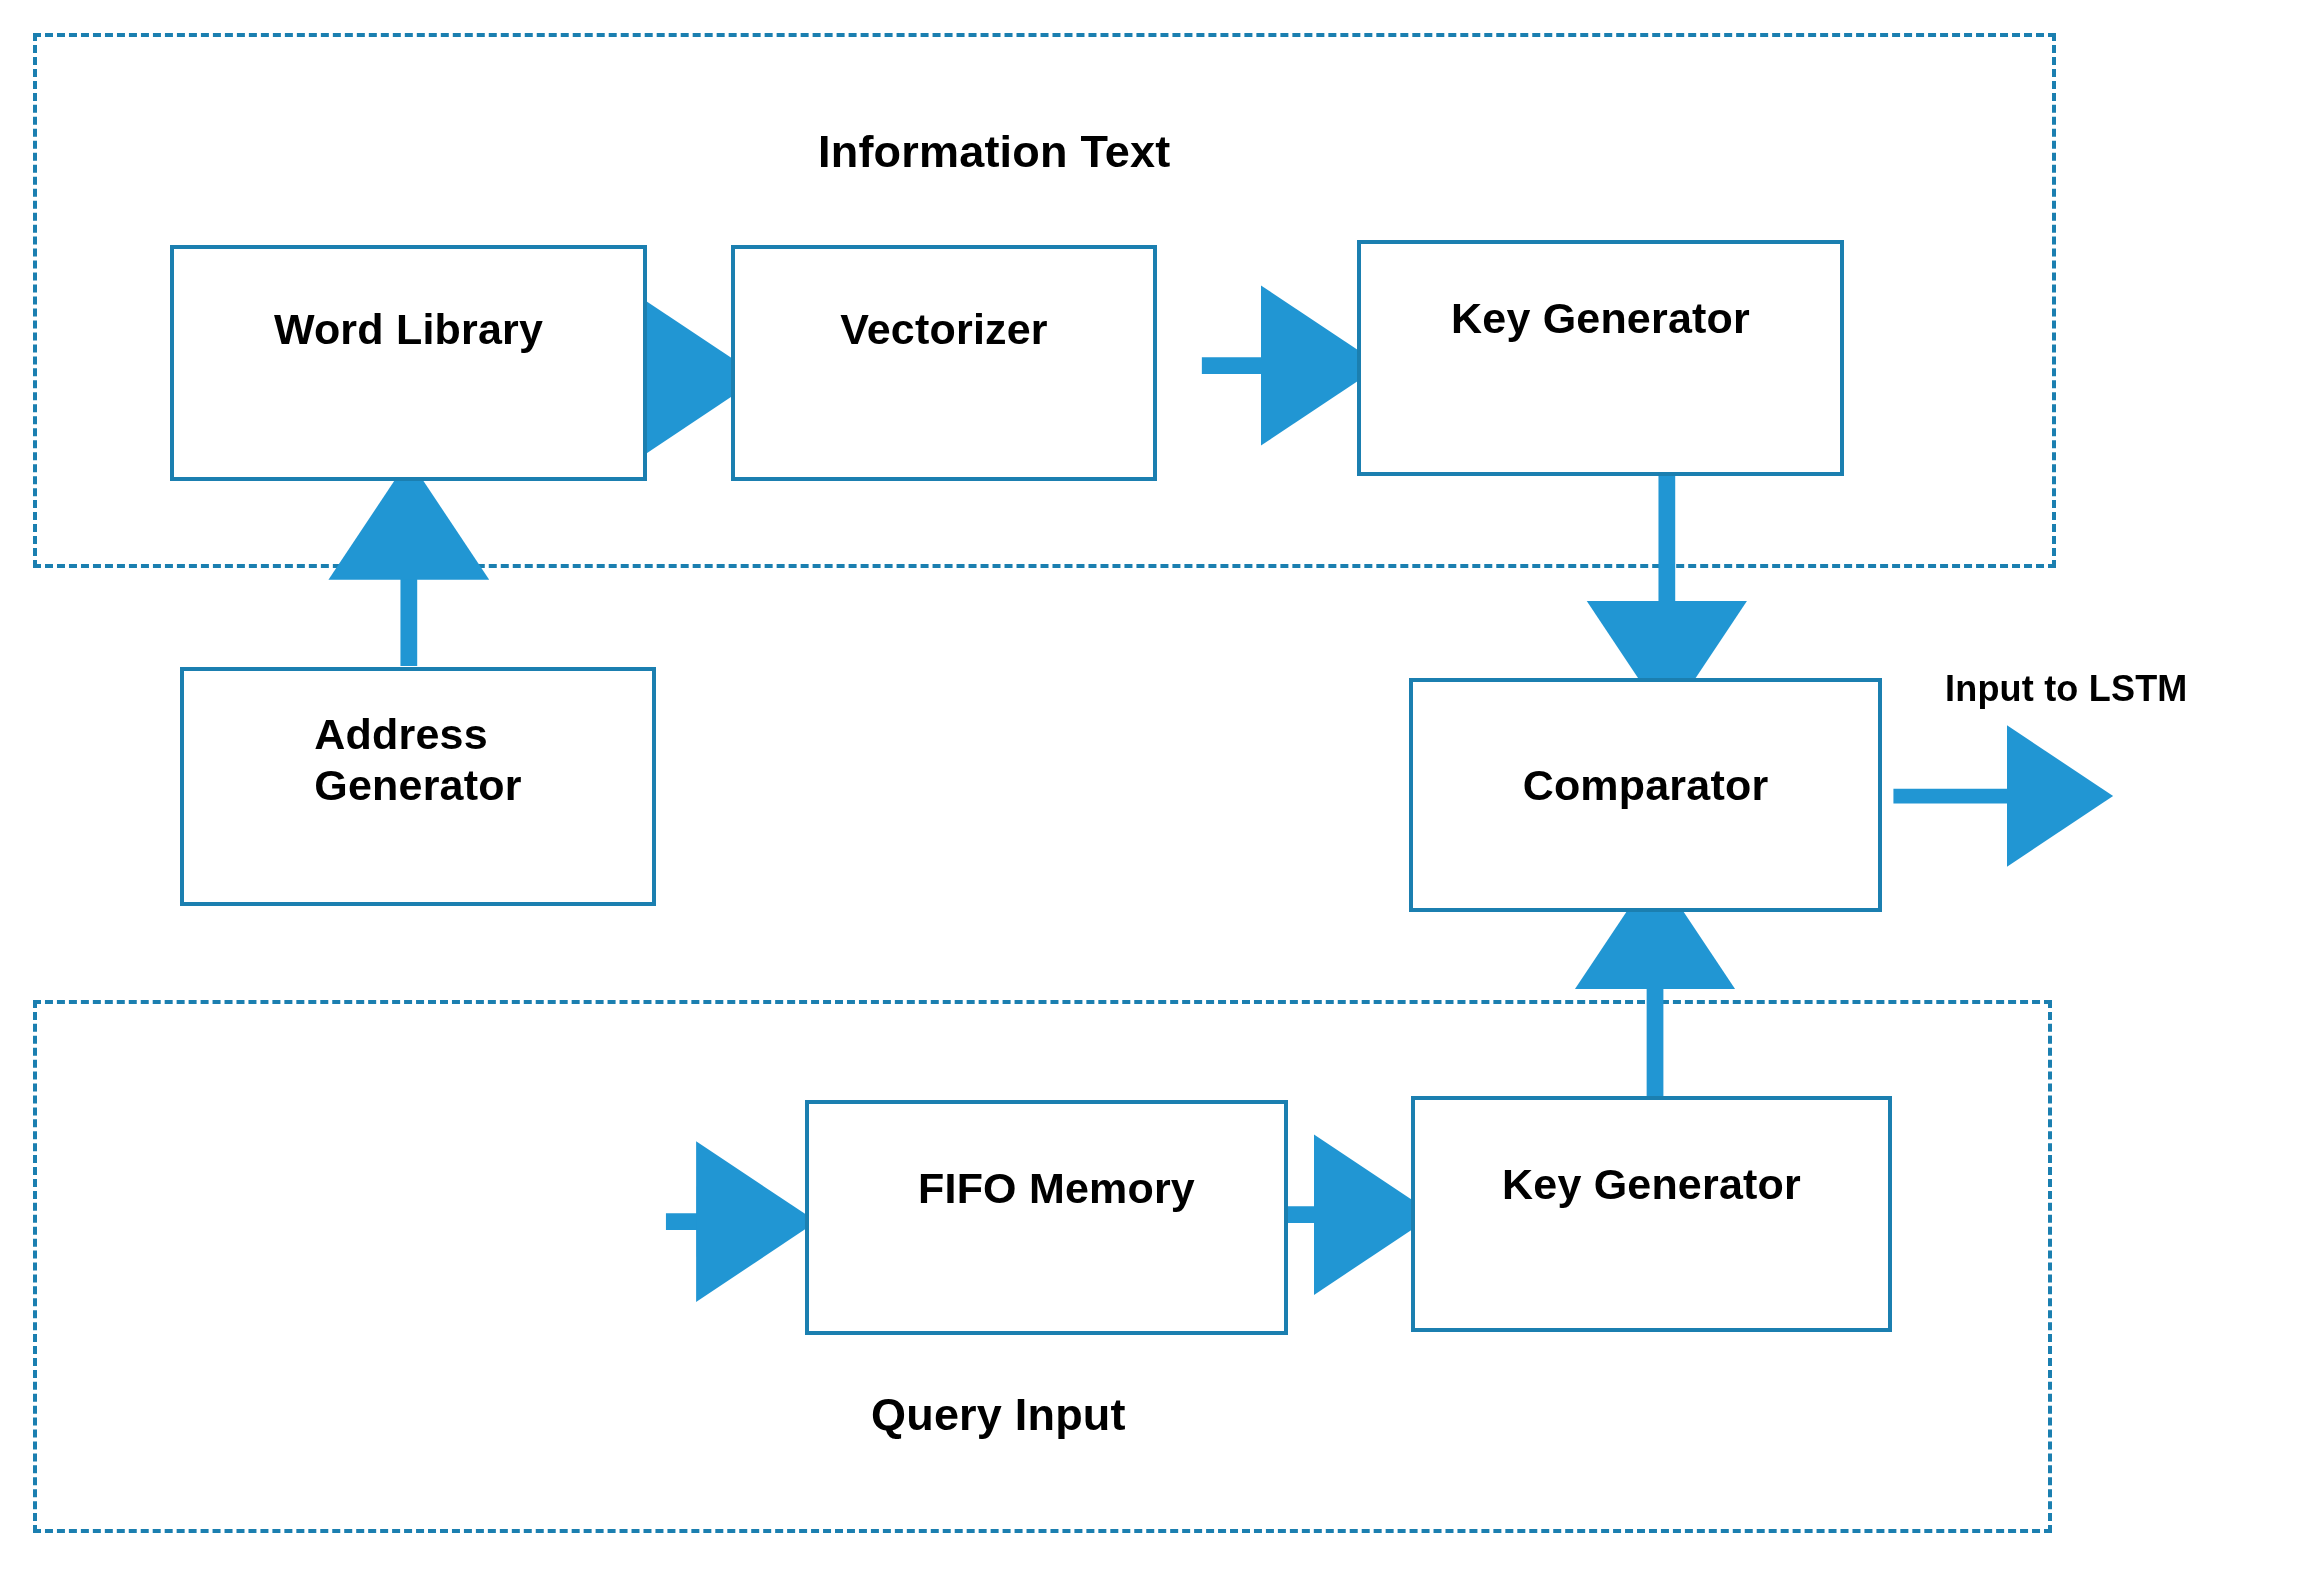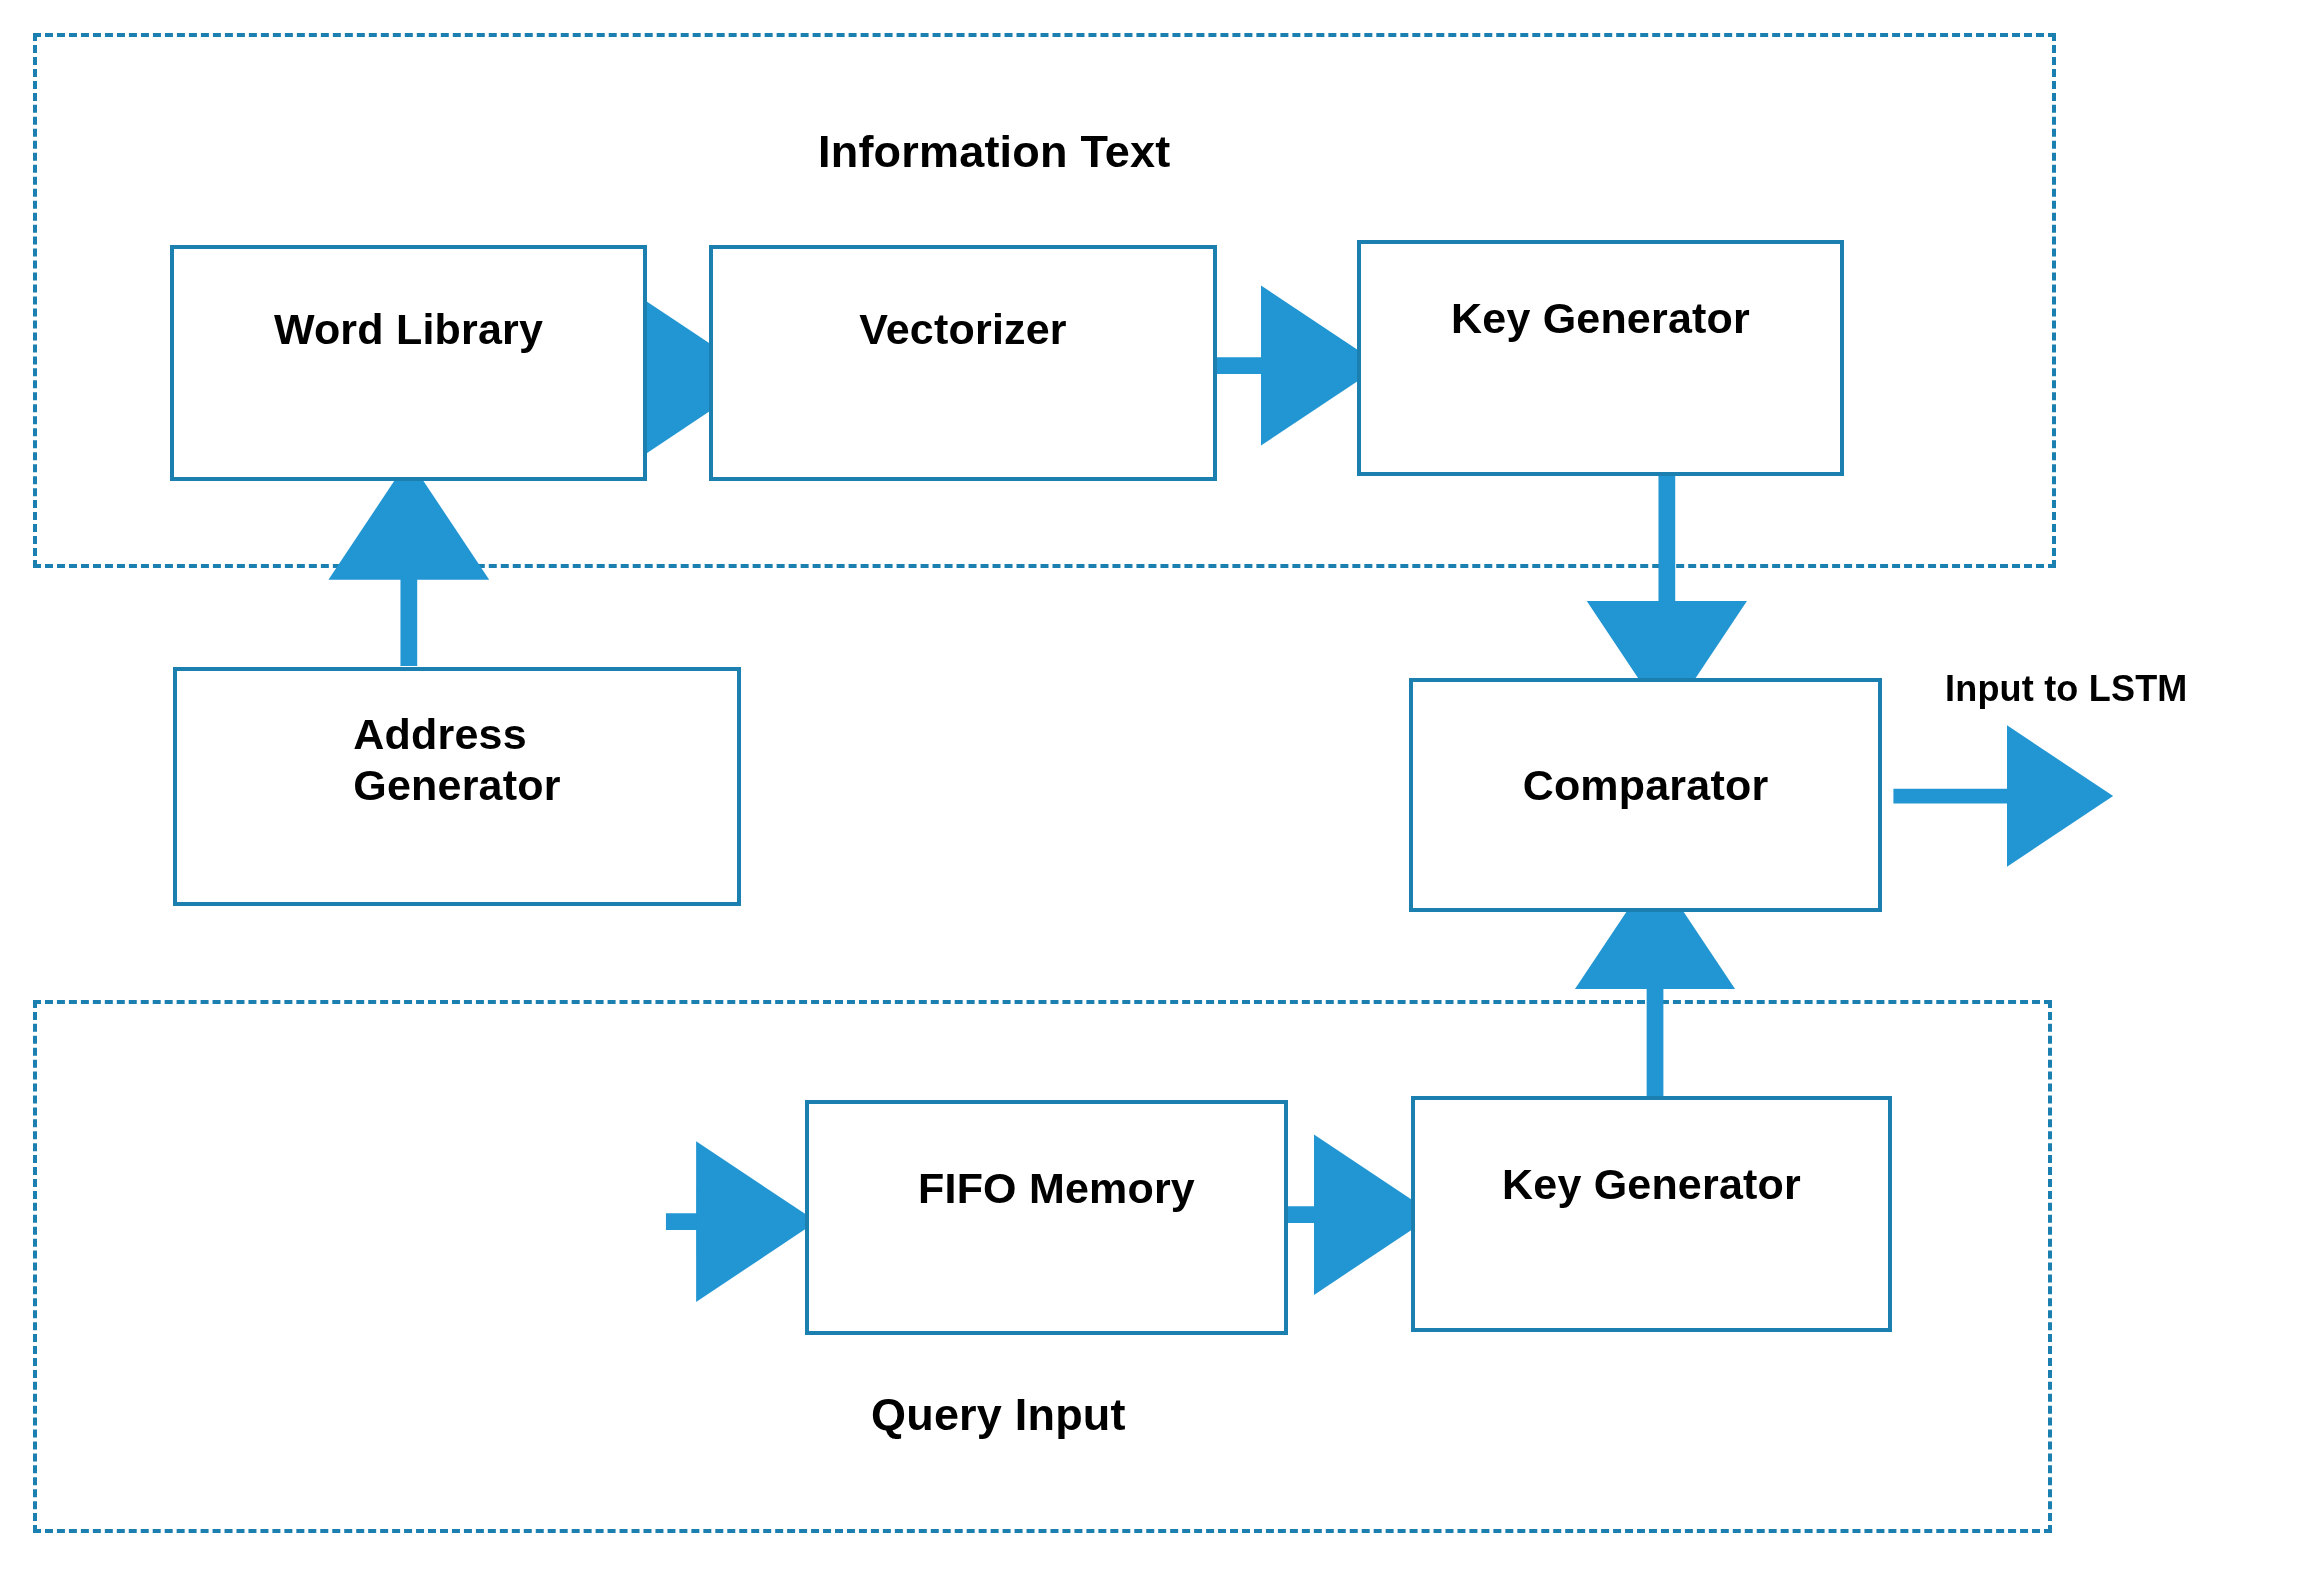--- a/index.html
+++ b/index.html
@@ -49,25 +49,25 @@
     color: #000000;
     font-weight: bold;
     font-size: 43px;
     line-height: 1.18;
     white-space: pre-line;
     letter-spacing: 0.2px;
   }
   
   #block-word-library   { left: 170px;  top: 245px;  width: 477px; height: 236px; }
   #block-word-library   .block-label { margin-top: 55px; }
-  #block-vectorizer     { left: 709px;  top: 245px;  width: 508px; height: 236px; }
+  #block-vectorizer     { left: 731px;  top: 245px;  width: 426px; height: 236px; }
   #block-vectorizer     .block-label { margin-top: 55px; }
   #block-key-gen-top    { left: 1357px; top: 240px;  width: 487px; height: 236px; }
   #block-key-gen-top    .block-label { margin-top: 49px; }
-  #block-address-gen    { left: 173px;  top: 667px;  width: 568px; height: 239px; }
+  #block-address-gen    { left: 180px;  top: 667px;  width: 476px; height: 239px; }
   #block-address-gen    .block-label { margin-top: 38px; }
   #block-comparator     { left: 1409px; top: 678px;  width: 473px; height: 234px; }
   #block-comparator     .block-label { margin-top: 78px; }
   #block-shift-register { left: 174px;  top: 1102px; width: 480px; height: 237px; }
   #block-shift-register .block-label { margin-top: 61px; }
   #block-fifo-memory    { left: 805px;  top: 1100px; width: 483px; height: 235px; padding-left: 20px; }
   #block-fifo-memory    .block-label { margin-top: 59px; }
   #block-key-gen-bottom { left: 1411px; top: 1096px; width: 481px; height: 236px; }
   #block-key-gen-bottom .block-label { margin-top: 59px; }
 

